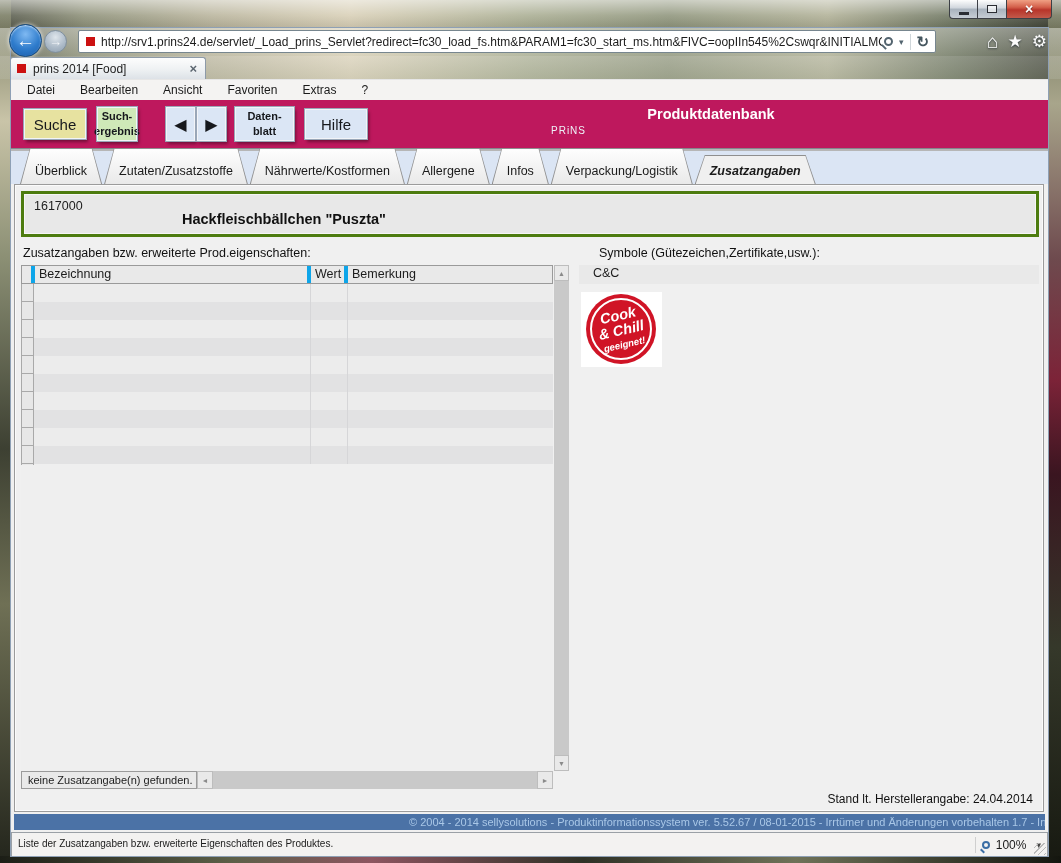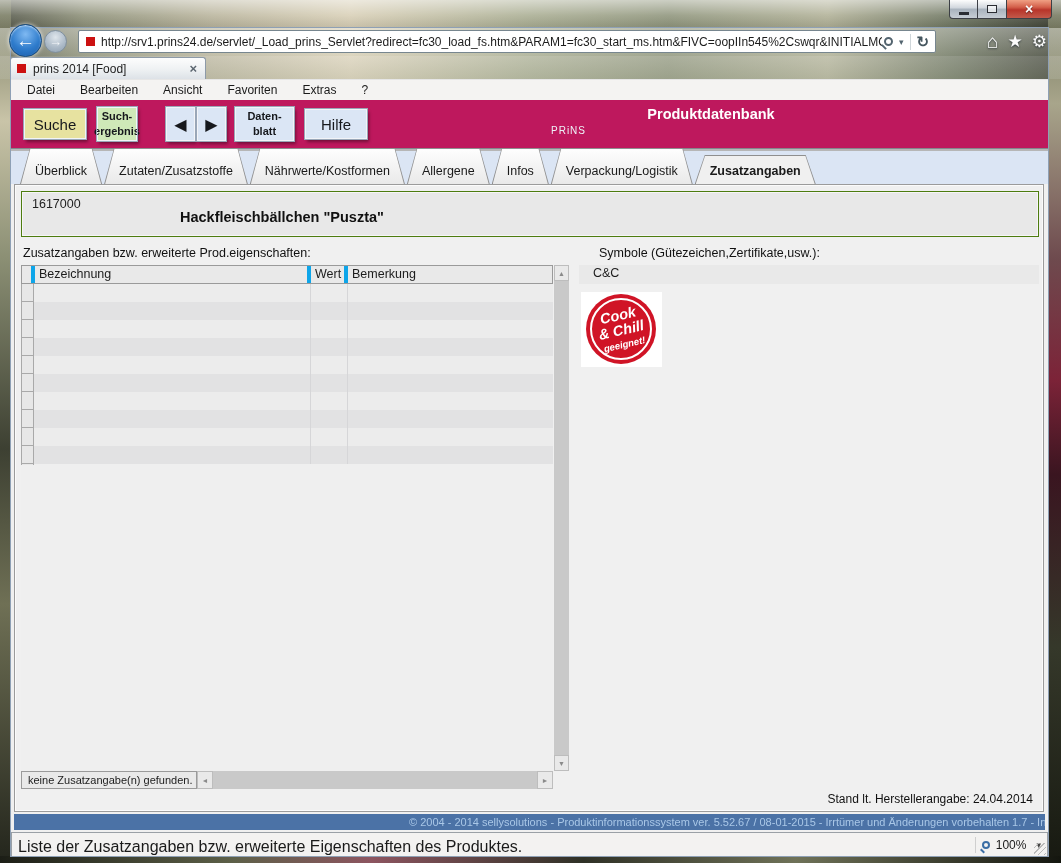--- a/index.html
+++ b/index.html
@@ -85,28 +85,28 @@
   .app-title{position:absolute;left:540px;top:6px;width:320px;text-align:center;color:#fff;font-size:14.5px;font-weight:bold;}
   .app-subtitle{position:absolute;left:540px;top:25px;width:320px;text-align:left;color:#eef2f8;font-size:10px;letter-spacing:1px;}
   
   .tabstrip{position:absolute;left:0;top:51px;width:1037px;height:33px;background:#dbe5f4;}
   .apptabs{position:absolute;left:9px;bottom:0;display:flex;align-items:flex-end;gap:2px;}
   .atab{position:relative;height:36px;padding:0 15px;display:flex;align-items:flex-end;justify-content:center;cursor:pointer;}
   .atab .bg{position:absolute;inset:0;background:#8f8f8f;clip-path:polygon(10px 0,calc(100% - 10px) 0,100% 100%,0 100%);}
   .atab .bg::after{content:"";position:absolute;inset:1px 1px 0 1px;background:linear-gradient(#fefefe,#e9e9e9);
     clip-path:polygon(9.3px 0,calc(100% - 9.3px) 0,100% 100%,0 100%);}
   .atab .lbl{position:relative;z-index:1;font-size:12.5px;color:#1a1a1a;padding-bottom:6px;white-space:nowrap;}
-  .atab.active{height:29px;}
+  .atab.active{height:29px;font-style:italic;}
   .atab.active .bg::after{background:#f0f0f0;}
   .atab.active .lbl{font-weight:bold;}
   
   .panel{position:absolute;left:3px;top:84px;width:1030px;height:628px;background:#f0f0f0;
     border:1px solid #9b9b9b;box-shadow:inset 0 0 0 1px #fbfbfb;}
   .product-box{position:absolute;left:6px;top:6px;width:1018px;height:46px;background:#e8e8e8;
-    border:1px solid #4d7c0f;box-shadow:inset 0 0 0 1px #f6f6f6;}
+    border:3px solid #4d7c0f;box-shadow:inset 0 0 0 1px #f6f6f6;}
   .product-id{position:absolute;left:10px;top:5px;font-size:12.5px;color:#222;}
   .product-name{position:absolute;left:158px;top:17px;font-size:14.5px;font-weight:bold;color:#111;}
   .heading{position:absolute;top:61px;font-size:12.5px;color:#111;}
   .heading.left{left:8px;}
   .heading.right{left:584px;}
   
   .grid-header{position:absolute;left:6px;top:80px;width:532px;height:19px;display:flex;background:#e9e9e9;
     border:1px solid #9a9a9a;}
   .gh{font-size:12.5px;color:#1c1c1c;padding:1px 4px 0 4px;border-right:4px solid #0ea5e9;overflow:hidden;white-space:nowrap;}
   .gh.gutter{width:13px;padding:0;}
@@ -143,21 +143,21 @@
     transform:rotate(-13deg);color:#fff;}
   .badge-l1,.badge-l2{font-size:14.5px;font-weight:bold;font-style:italic;line-height:1.05;}
   .badge-l3{font-size:9.5px;font-weight:bold;font-style:italic;margin-top:1px;}
   .stand-line{position:absolute;right:10px;top:607px;font-size:12px;color:#111;}
   
   .footerband{position:absolute;left:3px;top:714px;width:1031px;height:16px;background:#4b72a6;overflow:hidden;}
   .footer-text{position:absolute;left:395px;top:2px;font-size:11px;color:#a9c7e7;white-space:nowrap;}
   
   .statusbar{position:absolute;left:11px;top:832px;width:1037px;height:25px;background:#f3f2f1;
     border:1px solid #9aa0a6;}
-  .status-text{position:absolute;left:6px;top:5px;font-size:16px;color:#1a1a1a;}
+  .status-text{position:absolute;left:6px;top:5px;font-size:10px;color:#1a1a1a;}
   .zoom-area{position:absolute;right:6px;top:0;height:23px;display:flex;align-items:center;gap:6px;}
   .zoom-sep{width:1px;height:16px;background:#cfcfcf;}
   .icon-zoom{position:relative;width:8px;height:8px;border:2px solid #3b6ea5;border-radius:50%;}
   .icon-zoom::after{content:"";position:absolute;left:-4px;top:7px;width:5px;height:2px;background:#3b6ea5;transform:rotate(45deg);}
   .zoom-val{font-size:12px;color:#1a1a1a;}
   .zoom-caret{font-size:9px;color:#444;margin-left:4px;}
   .grip{position:absolute;right:1px;bottom:1px;width:12px;height:12px;
     background:repeating-linear-gradient(135deg,transparent 0 3px,#b9b9b9 3px 4px);}
 </style>
 </head>

